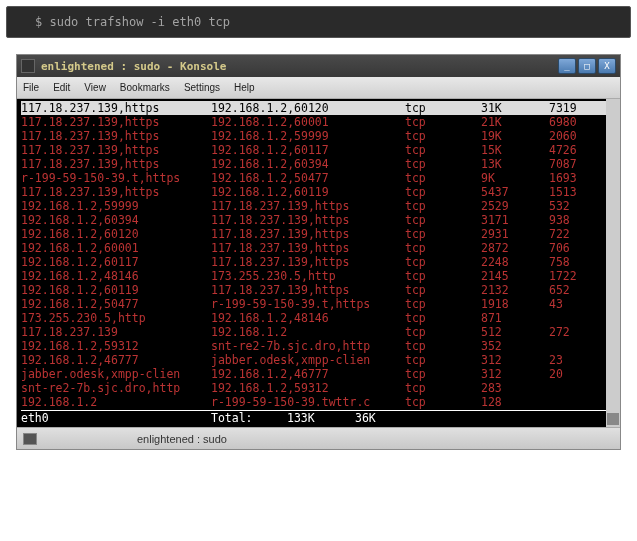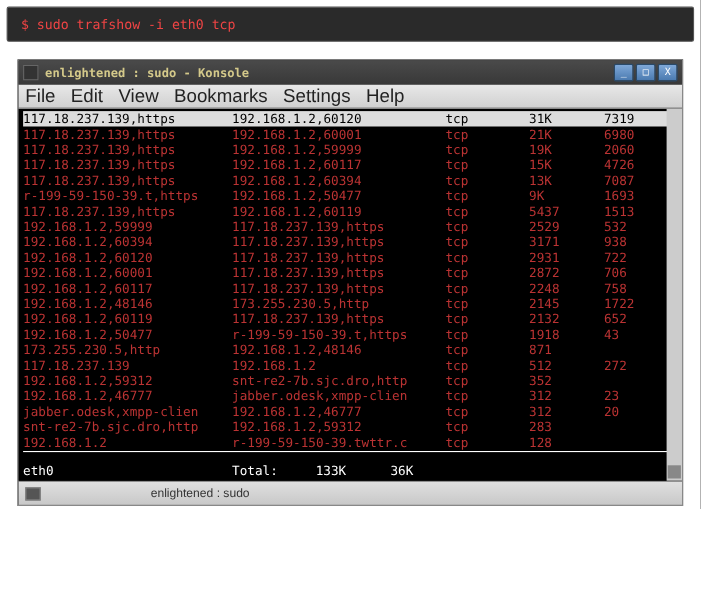--- a/index.html
+++ b/index.html
@@ -1,37 +1,37 @@
 <!DOCTYPE html>
 <html><head>
 <meta charset="utf-8">
 <style>
 * { margin: 0; padding: 0; box-sizing: border-box; }
 body { background: #fff; font-family: monospace; width: 637px; height: 541px; overflow: hidden; }
 
-.cmd-bar { background: #2a2a2a; border: 1px solid #555; border-radius: 2px; margin: 6px; padding: 8px 12px; color: #ef4444; font-size: 12px; }
+.cmd-bar { background: #2a2a2a; border: 1px solid #555; border-radius: 2px; margin: 6px; padding: 8px 28px; color: #a3a3a3; font-size: 12px; }
 
 .window { margin: 16px; border: 1px solid #888; background: #000; }
 
 .titlebar { background: linear-gradient(#4a4a4a, #383838); height: 22px; display: flex; align-items: center; padding: 0 4px; }
 .titlebar .icon { width: 14px; height: 14px; background: #333; border: 1px solid #666; margin-right: 6px; }
 .titlebar .title { color: #d4c98a; font-size: 11px; font-weight: bold; flex: 1; }
 .titlebar .btns { display: flex; gap: 2px; }
 .winbtn { width: 18px; height: 16px; background: linear-gradient(#7fa8d8, #4a7ab0); border: 1px solid #2a4a6a; border-radius: 2px; color: #fff; font-size: 9px; display: flex; align-items: center; justify-content: center; cursor: pointer; }
 .winbtn.close { background: linear-gradient(#7fa8d8, #4a7ab0); }
 
-.menubar { background: linear-gradient(#e8e8e8, #d0d0d0); border-bottom: 1px solid #aaa; height: 22px; display: flex; align-items: center; padding: 0 6px; font-family: sans-serif; font-size: 17px; color: #222; gap: 14px; }
+.menubar { background: linear-gradient(#e8e8e8, #d0d0d0); border-bottom: 1px solid #aaa; height: 22px; display: flex; align-items: center; padding: 0 6px; font-family: sans-serif; font-size: 10px; color: #222; gap: 14px; }
 .menubar span { cursor: pointer; }
 
 .terminal { background: #000; color: #b00; font-size: 11.5px; padding: 2px 6px 2px 4px; line-height: 14px; position: relative; }
 .terminal .scrollbar { position: absolute; right: 0; top: 0; bottom: 0; width: 14px; background: #ccc; }
 .terminal .thumb { position: absolute; right: 1px; width: 12px; height: 12px; background: #888; bottom: 2px; }
 
 .header-row { color: #fff; display: flex; border-bottom: 1px solid #fff; padding-bottom: 0px; }
-.footer-row { color: #fff; display: flex; border-top: 1px solid #fff; margin-top: 1px; padding-top: 10px; }
+.footer-row { color: #fff; display: flex; border-top: 1px solid #fff; margin-top: 1px; padding-top: 0; }
 .data-row { display: flex; color: #b33; }
 .data-row.sel { background: #ddd; color: #000; }
 .c-src { width: 190px; }
 .c-dst { width: 194px; }
 .c-proto { width: 76px; }
 .c-size { width: 68px; }
 .c-cps { width: 56px; }
 
 .statusbar { background: linear-gradient(#e0e0e0, #c8c8c8); border-top: 1px solid #aaa; height: 22px; display: flex; align-items: center; padding: 0 6px; font-family: sans-serif; font-size: 11px; color: #333; }
 .statusbar .sicon { width: 14px; height: 12px; background: #555; border: 1px solid #888; margin-right: 10px; }

